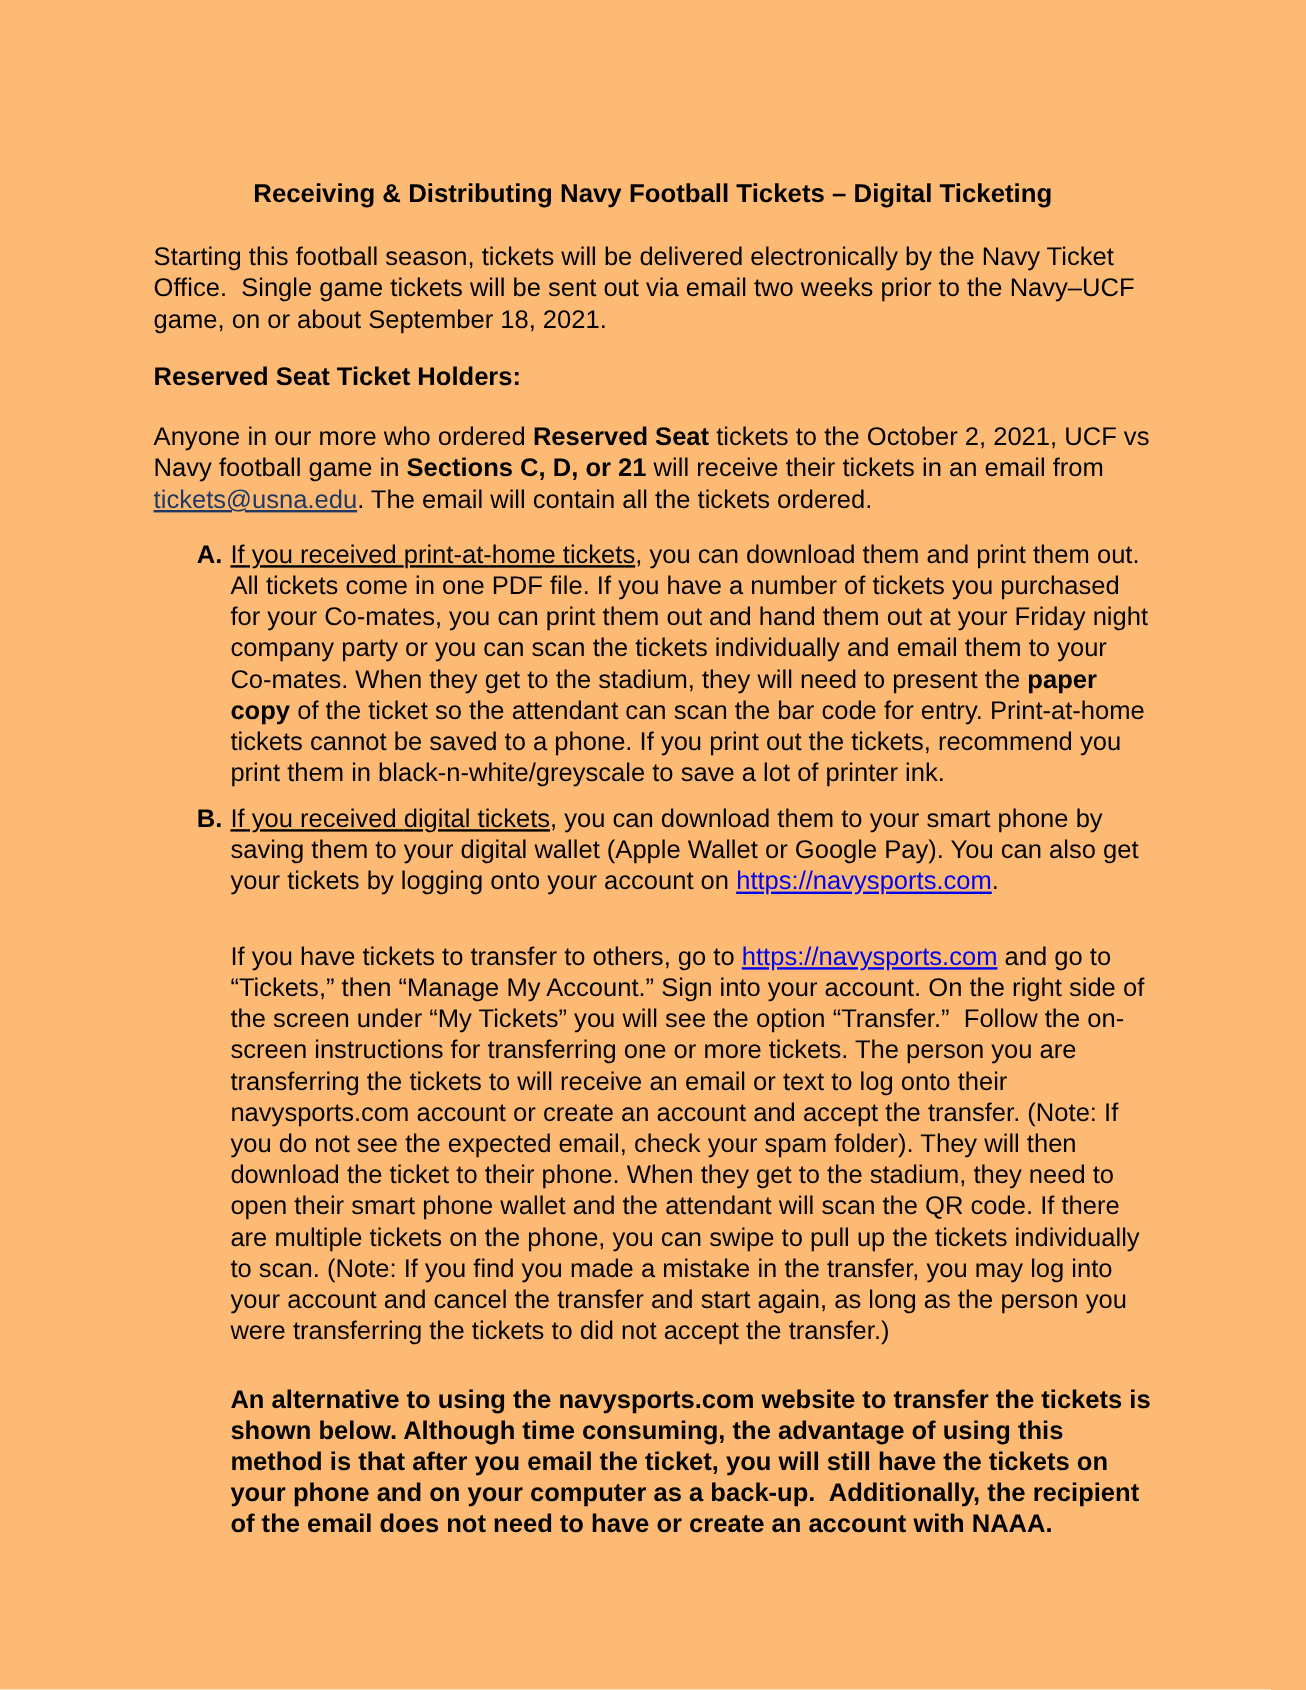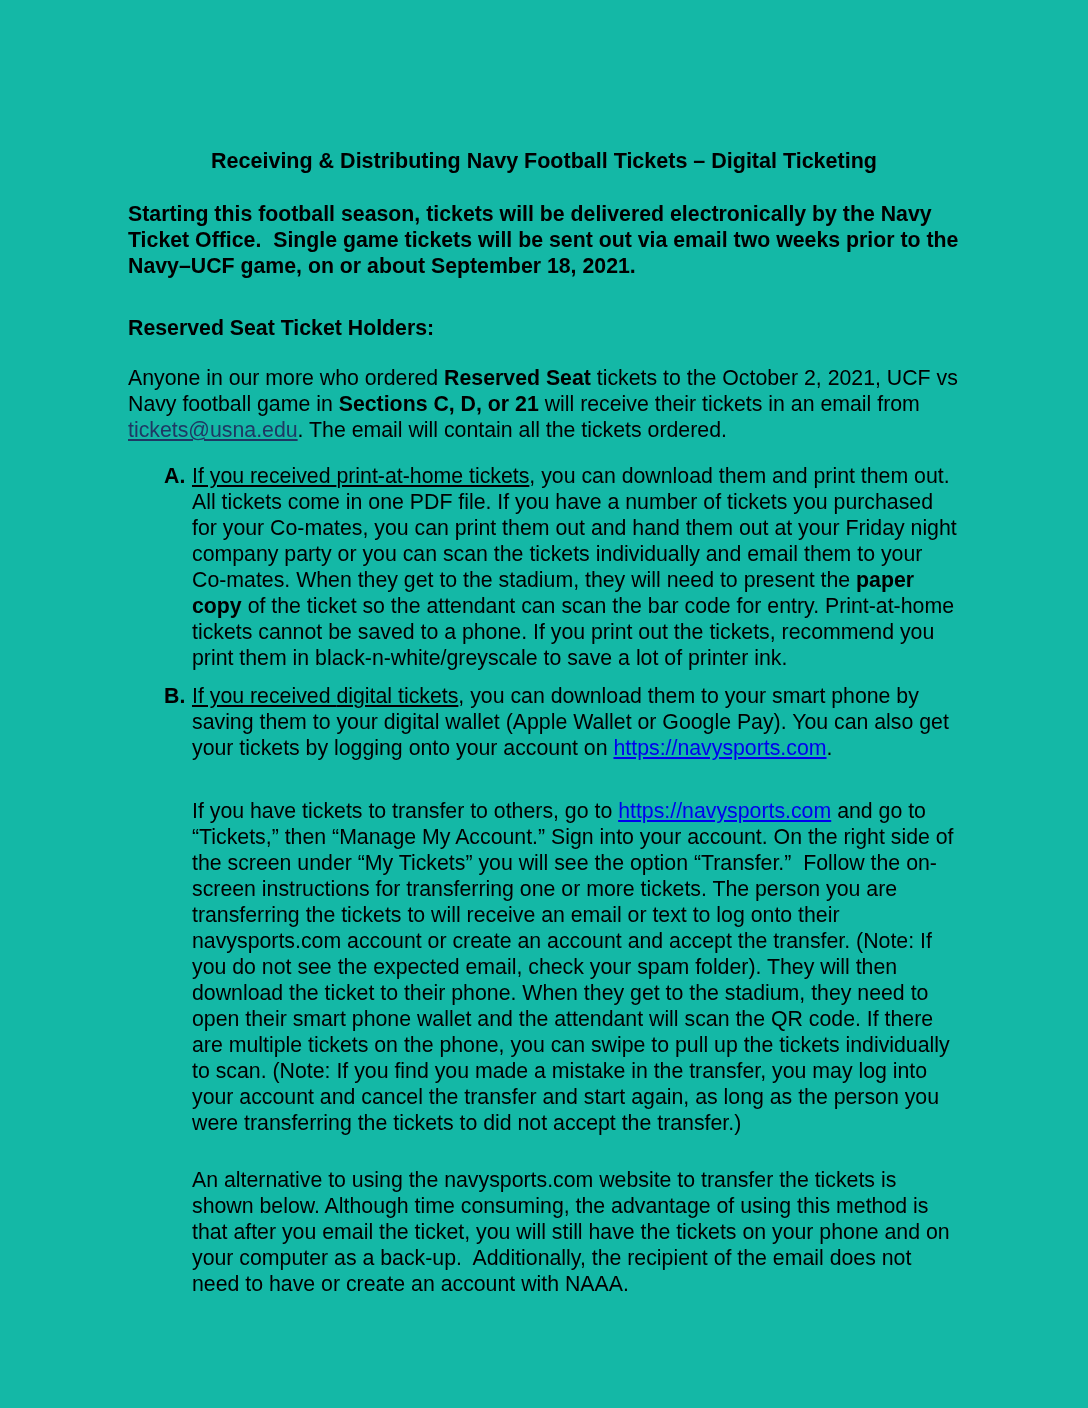--- a/index.html
+++ b/index.html
@@ -5,40 +5,40 @@
   html, body {
     margin: 0;
     padding: 0;
     background: #ffffff;
   }
   .page {
     position: relative;
     width: 1088px;
     height: 1408px;
     box-sizing: border-box;
-    background: #14b8a6;
+    background: #fdba74;
     padding: 148px 128px 0 128px;
     font-family: "Liberation Sans", sans-serif;
     font-size: 21.3px;
     line-height: 26px;
     color: #000000;
     overflow: hidden;
   }
   .title {
     font-size: 21.5px;
     font-weight: bold;
     text-align: center;
     margin: 0 0 27px 0;
     white-space: pre-wrap;
   }
   .para {
     margin: 0;
     white-space: pre-wrap;
   }
-  .intro-para   { margin-bottom: 36px; font-weight: bold; }
+  .intro-para   { margin-bottom: 22px; }
   .heading {
     font-size: 21.3px;
     font-weight: bold;
     margin: 0 0 24px 0;
     white-space: pre-wrap;
   }
   .reserved-para { margin-bottom: 20px; }
   .list-item {
     display: flex;
     align-items: flex-start;
@@ -57,21 +57,21 @@
     margin: 0;
     white-space: pre-wrap;
     width: 768px;
   }
   .indented {
     margin-left: 64px;
     width: 768px;
   }
   .transfer-para { margin-bottom: 31px; }
   .alt-para {
-    font-weight: normal;
+    font-weight: bold;
   }
   .u { text-decoration: underline; }
   b.u { font-weight: normal; text-decoration: underline; }
   a.link {
     text-decoration: underline;
     cursor: pointer;
   }
   a.link-email { color: #1F3864; }
   a.link-web   { color: #0000EE; }
 </style>

